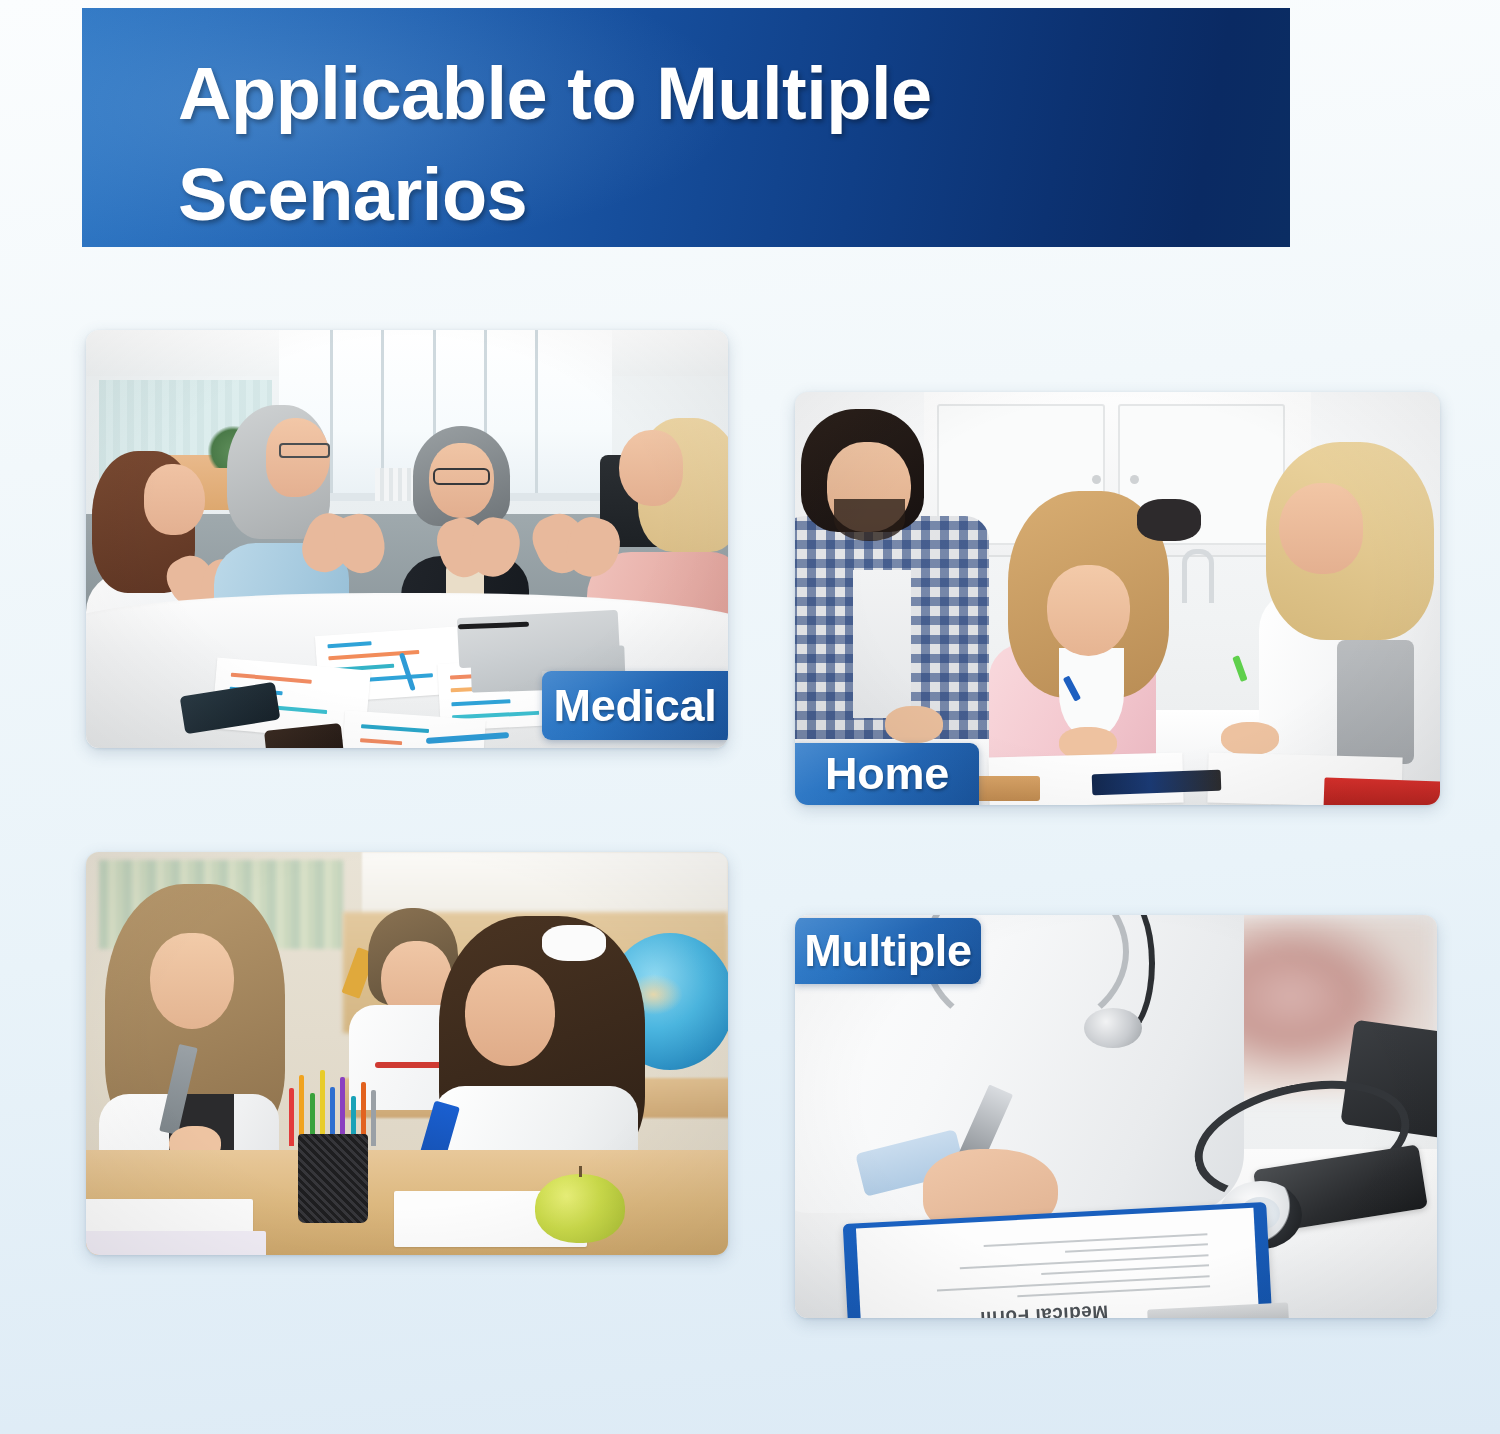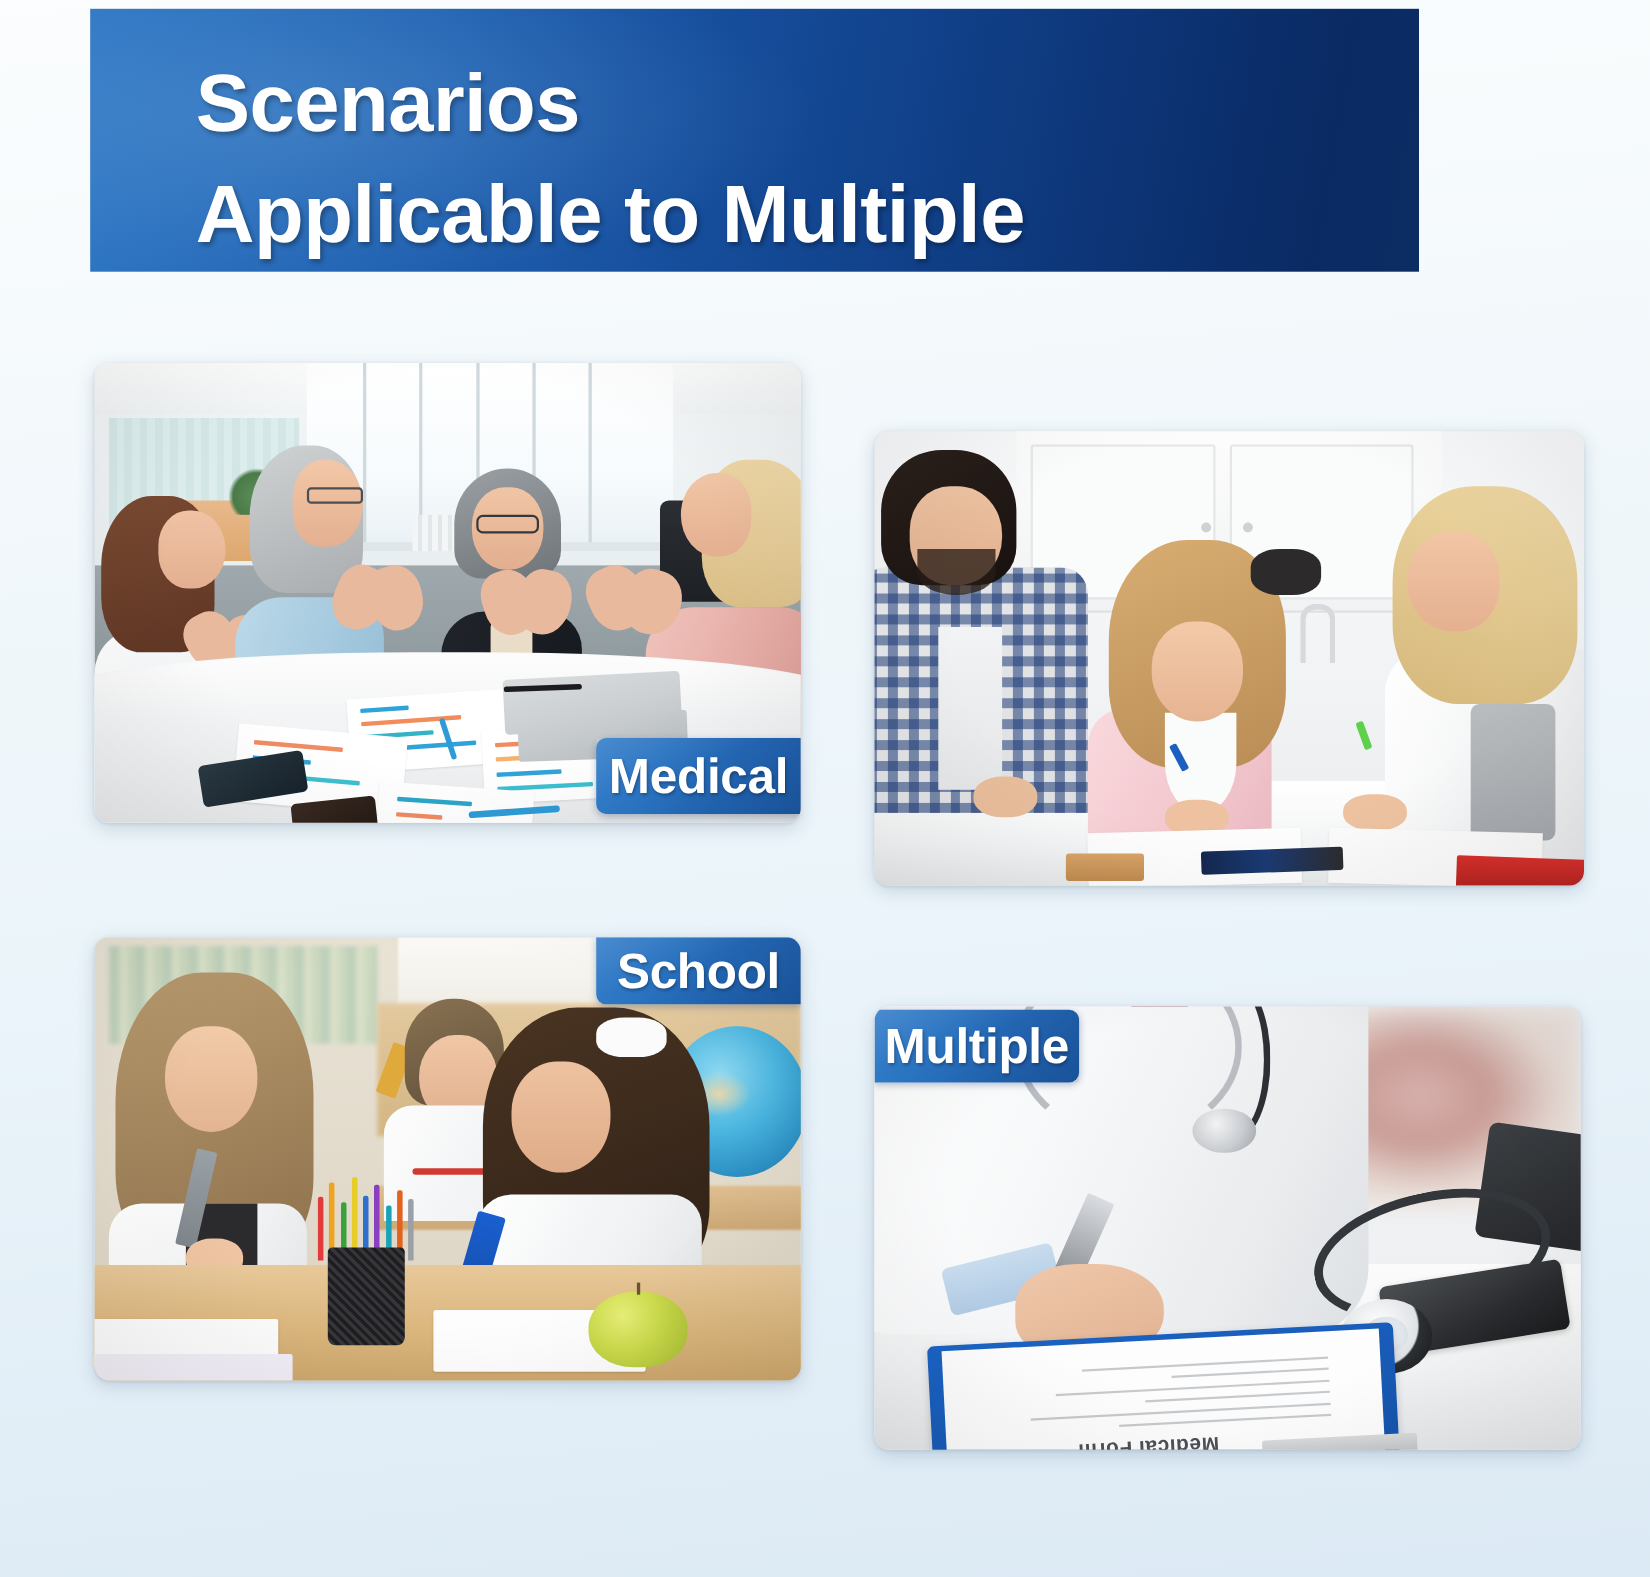--- a/index.html
+++ b/index.html
@@ -305,22 +305,22 @@
                background: linear-gradient(150deg,#3c3f43 0%,#222427 100%); border-radius: 8px; transform: rotate(8deg); }
 
   .vignette { position: absolute; inset: 0; pointer-events: none;
               background: radial-gradient(ellipse at 50% 45%, rgba(0,0,0,0) 55%, rgba(0,0,0,0.07) 100%); }
 </style>
 </head>
 <body>
 
 <div class="banner">
   <div class="banner-text">
+    <span class="banner-line">Applicable to Multiple</span>
     <span class="banner-line">Scenarios</span>
-    <span class="banner-line">Applicable to Multiple</span>
   </div>
 </div>
 
 <div class="photo-card" id="card-office">
   <div class="scene">
     <div class="sh off-bg"></div>
     <div class="sh off-ceil"></div>
     <div class="sh off-window"></div>
     <div class="sh off-mullion" style="left:38%"></div>
     <div class="sh off-mullion" style="left:46%"></div>
@@ -432,20 +432,23 @@
 
     <div class="sh h-paper1"></div>
     <div class="sh h-paper2"></div>
     <div class="sh h-pencil-blue"></div>
     <div class="sh h-pencil-green"></div>
     <div class="sh h-case"></div>
     <div class="sh h-pens"></div>
     <div class="sh h-redbook"></div>
     <div class="vignette"></div>
   </div>
+  <div class="badge" id="badge-home">
+    <span>Home</span>
+  </div>
 </div>
 
 <div class="photo-card" id="card-school">
   <div class="scene">
     <div class="sh sc-bg"></div>
     <div class="sh sc-wall"></div>
     <div class="sh sc-board"></div>
     <div class="sh sc-shelf"></div>
     <div class="sh sc-wood"></div>
     <div class="sh sc-desk2"></div>
@@ -483,23 +486,20 @@
       <div class="sc-pcl" style="left:74%;height:80%;background:#e2621f"></div>
       <div class="sc-pcl" style="left:84%;height:70%;background:#9aa0a6"></div>
     </div>
     <div class="sh sc-cup"></div>
     <div class="sh sc-note1"></div>
     <div class="sh sc-note2"></div>
     <div class="sh sc-note3"></div>
     <div class="sh sc-apple"></div>
     <div class="vignette"></div>
   </div>
-  <div class="badge" id="badge-school">
-    <span>School</span>
-  </div>
 </div>
 
 <div class="photo-card" id="card-hospital">
   <div class="scene">
     <div class="sh hp-bg"></div>
     <div class="sh hp-blur"></div>
     <div class="sh hp-desk"></div>
     <div class="sh hp-tie"></div>
     <div class="sh hp-coat"></div>
     <div class="sh hp-stetho-tube hp-st1"></div>

